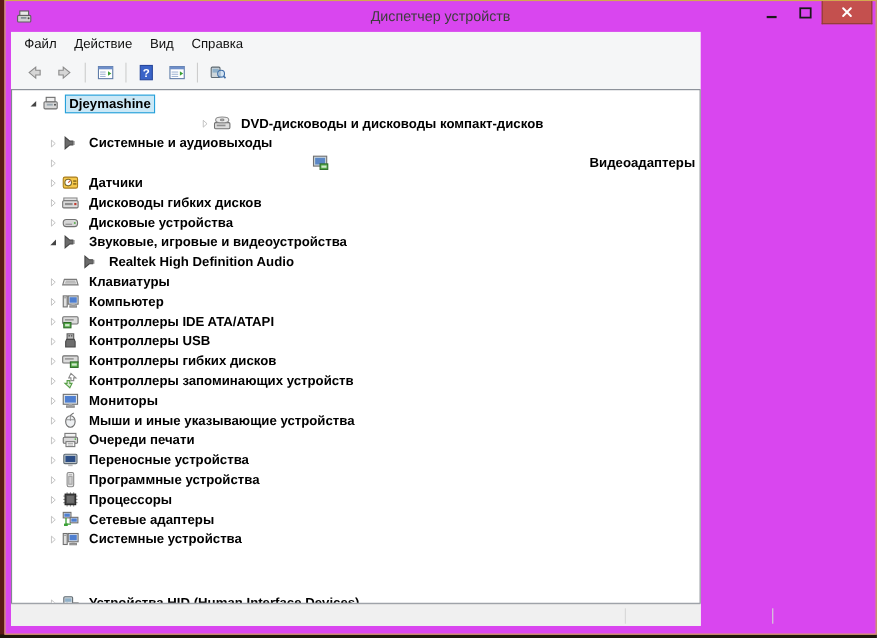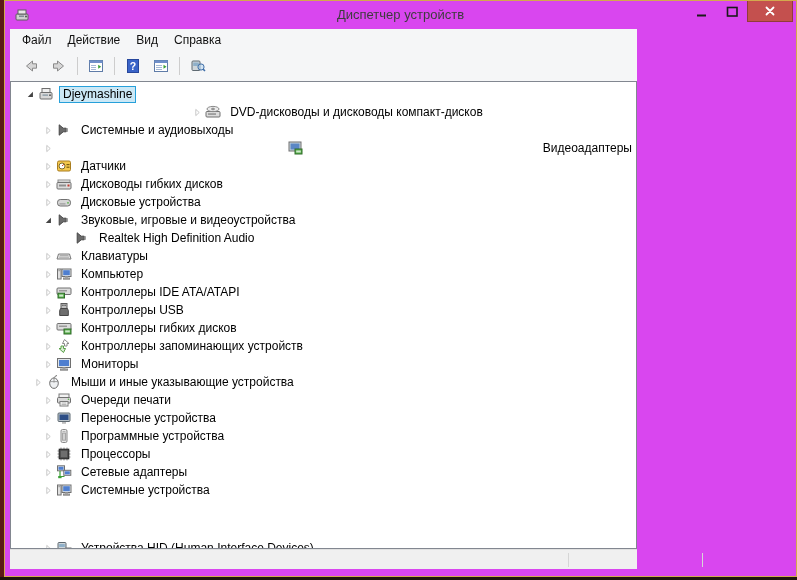--- a/index.html
+++ b/index.html
@@ -39,21 +39,21 @@
   .menu-item{padding:2px 8px;color:#111;}
   .toolbar{flex:0 0 31px;display:flex;align-items:center;padding-left:7px;}
   .tb-btn{
     width:26px;height:24px;border:none;background:transparent;padding:0;margin:0 1px;
     display:flex;align-items:center;justify-content:center;
   }
   .tb-sep{width:1px;height:18px;background:#cdcdcd;margin:0 4px;}
 
   .content{
     flex:1 1 auto;background:#fff;border:1px solid #828790;box-sizing:border-box;
-    overflow:hidden;padding-top:3px;
+    overflow:hidden;padding-top:3px;font-weight:bold;
   }
   .row{height:18px;display:flex;align-items:center;font-size:12px;color:#000;white-space:nowrap;}
   .expander{width:14px;height:14px;flex:0 0 14px;display:flex;align-items:center;justify-content:center;}
   .tree-icon{width:16px;height:16px;flex:0 0 16px;margin:0 5px 0 1px;display:flex;align-items:center;justify-content:center;}
   .icon-span{display:inline-flex;align-items:center;justify-content:center;}
   .label{padding:0 3px;line-height:15px;border:1px solid transparent;}
   .label.selected{background:#cbe8f6;border:1px solid #26a0da;}
 
   .statusbar{flex:0 0 19px;background:#f0f0f0;border-top:1px solid #e0e0e0;position:relative;}
   .sb-div{position:absolute;top:3px;bottom:2px;width:1px;background:#d6d6d6;}
@@ -404,21 +404,21 @@
           <span class="tree-icon icon-span">
             <svg xmlns="http://www.w3.org/2000/svg" viewBox="0 0 16 16" width="16" height="16">
               <rect x="1.5" y="2.5" width="13" height="9" fill="#dfe5ea" stroke="#707070"></rect>
               <rect x="3" y="4" width="10" height="6" fill="#4f7fd0"></rect>
               <rect x="6.5" y="11.6" width="3" height="1.4" fill="#bdbdbd"></rect>
               <rect x="4.5" y="13" width="7" height="1.2" fill="#cfcfcf" stroke="#8a8a8a"></rect>
             </svg>
           </span>
           <span class="label">Мониторы</span>
         </div>
-        <div class="row" style="padding-left: 20px;">
+        <div class="row" style="padding-left: 30px;">
           <span class="expander">
             <svg xmlns="http://www.w3.org/2000/svg" viewBox="0 0 16 16" width="11" height="11">
               <path d="M5.5 3.5 L10.5 8 L5.5 12.5 Z" fill="#ffffff" stroke="#b0b0b0"></path>
             </svg>
           </span>
           <span class="tree-icon icon-span">
             <svg xmlns="http://www.w3.org/2000/svg" viewBox="0 0 16 16" width="16" height="16">
               <path d="M11 1.5 C9.5 2.2 8 2.5 8 4.2" fill="none" stroke="#6e6e6e"></path>
               <ellipse cx="8" cy="9.2" rx="4.3" ry="5.2" fill="#eef0f2" stroke="#6e6e6e"></ellipse>
               <path d="M8 4.2 V8.6 M4 7.6 h8" stroke="#8a8a8a" stroke-width="0.8"></path>

